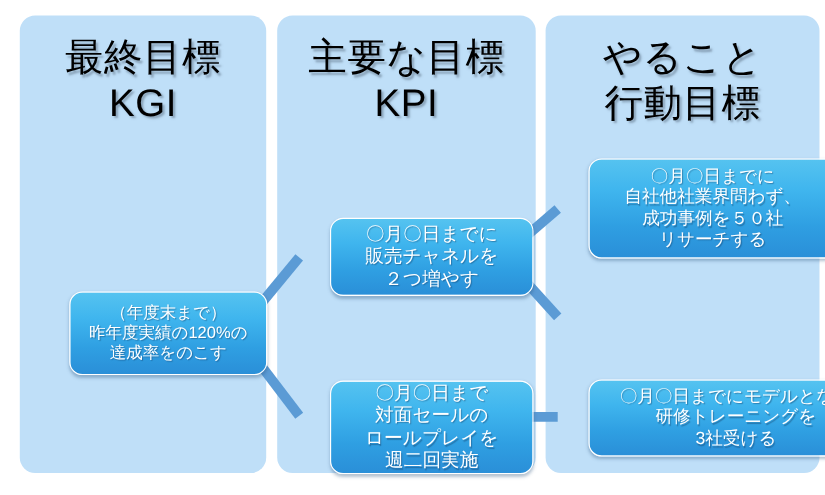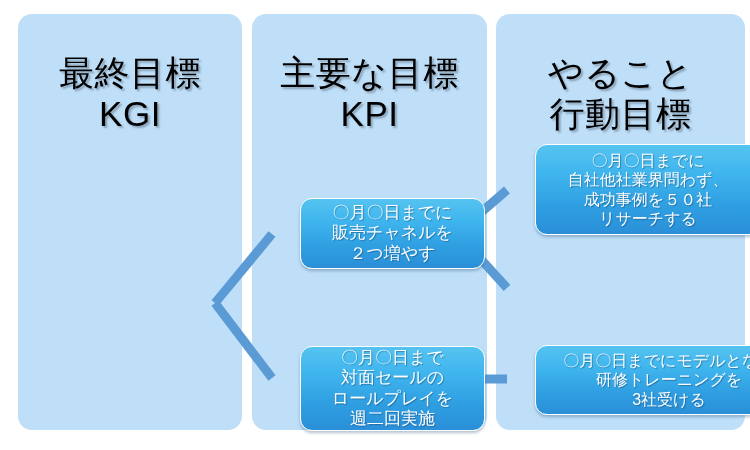--- a/index.html
+++ b/index.html
@@ -37,21 +37,20 @@
     right: 0;
     top: 18px;
     text-align: center;
     color: #000000;
     font-size: 35px;
     line-height: 1.18;
     font-weight: 400;
     letter-spacing: 0.5px;
     text-shadow: 2px 2px 2px rgba(90,110,130,0.55);
     white-space: pre-line;
-    margin-top: 20px;
   }
 
   
   #connectors {
     position: absolute;
     left: 0;
     top: 0;
     width: 750px;
     height: 450px;
     pointer-events: none;
@@ -107,20 +106,23 @@
   <svg id="connectors" viewBox="0 0 750 450" width="750" height="450">
     <g stroke="#5b9bd5" stroke-width="9" fill="none" stroke-linecap="butt">
       <line x1="215" y1="303" x2="272" y2="234"></line>
       <line x1="215" y1="303" x2="272" y2="378"></line>
       <line x1="457" y1="233" x2="507" y2="190"></line>
       <line x1="457" y1="233" x2="507" y2="288"></line>
       <line x1="457" y1="379" x2="507" y2="379"></line>
     </g>
   </svg>
 
+  <div class="node" id="node-kgi">（年度末まで）
+昨年度実績の120%の
+達成率をのこす</div>
 
   <div class="node" id="node-kpi-1">〇月〇日までに
 販売チャネルを
 ２つ増やす</div>
 
   <div class="node" id="node-kpi-2">〇月〇日まで
 対面セールの
 ロールプレイを
 週二回実施</div>
 

